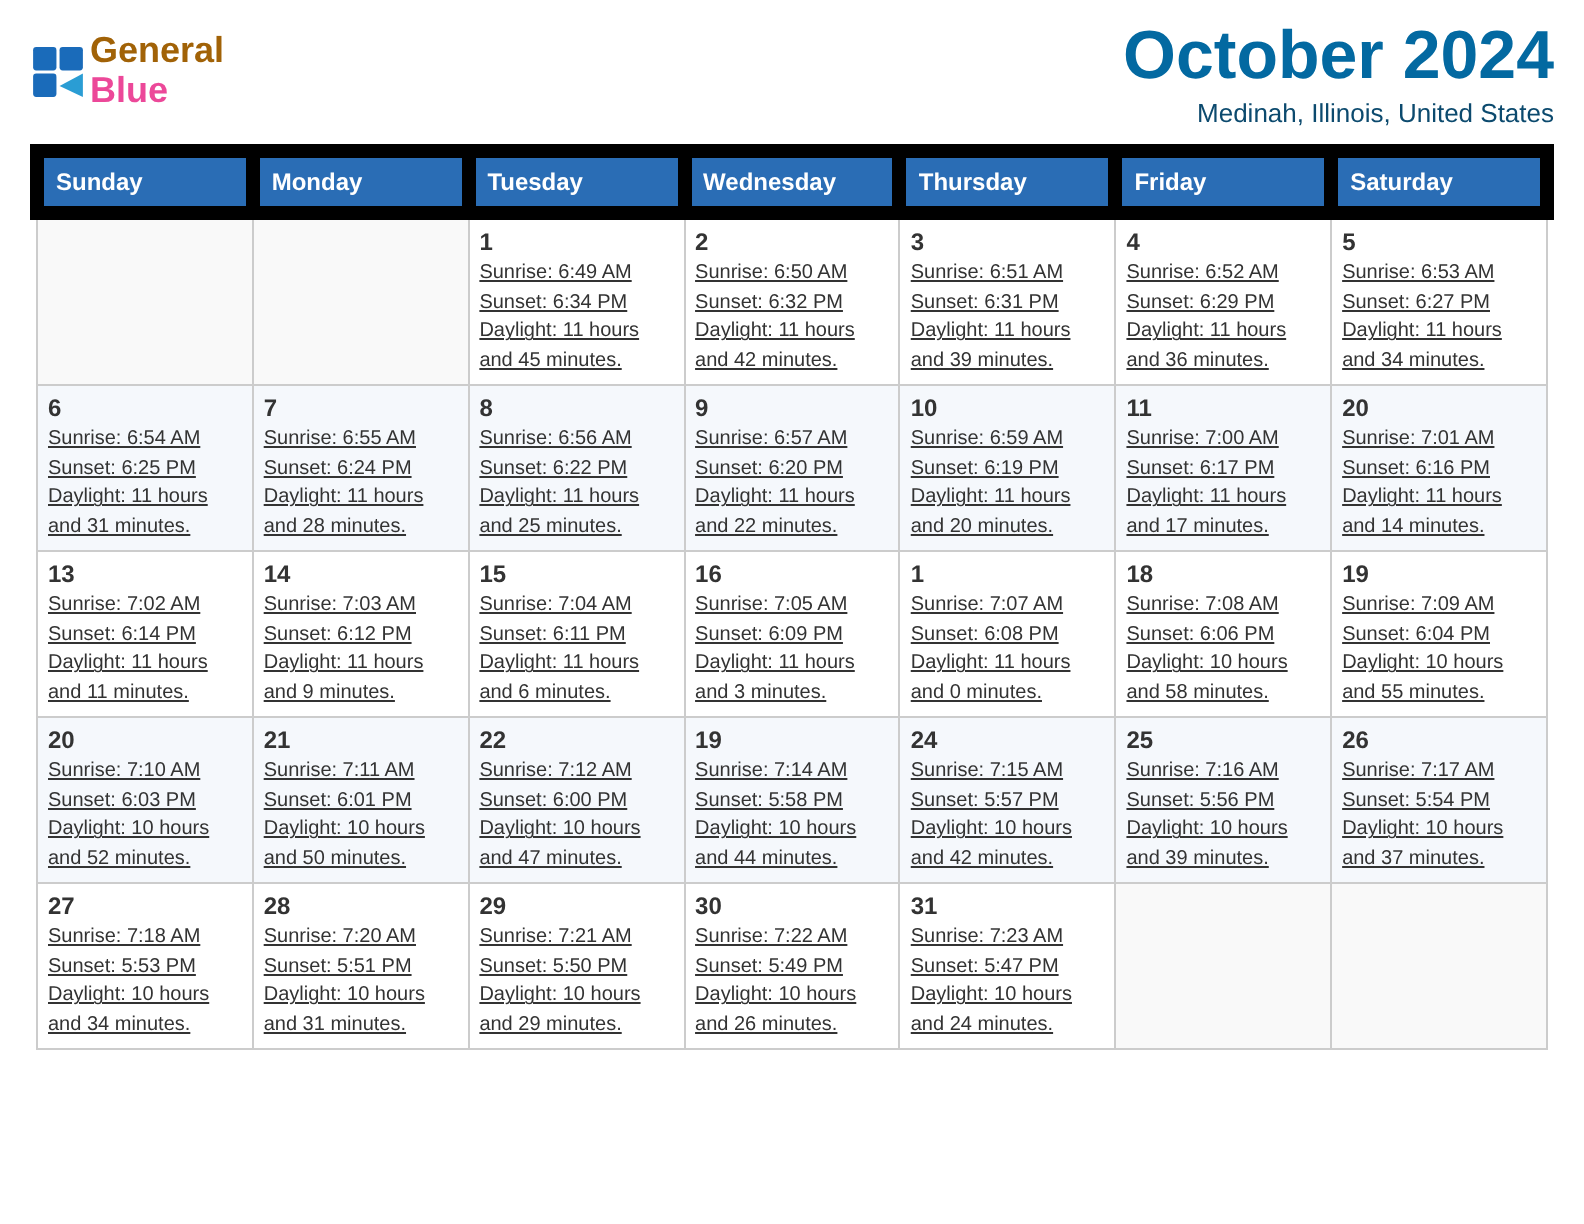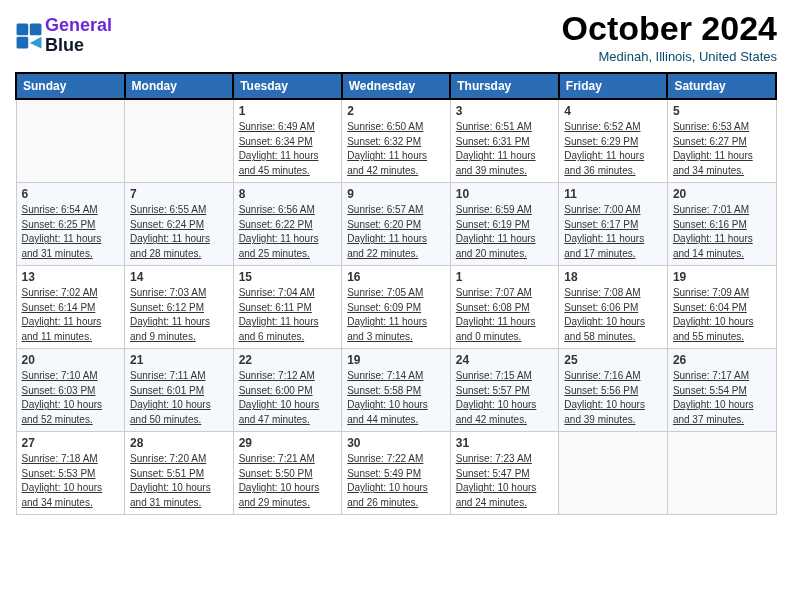--- a/index.html
+++ b/index.html
@@ -27,55 +27,55 @@
       align-items: center;
       margin-top: 6px;
     }
     .logo-text {
       font-size: 18px;
       font-weight: bold;
       color: #333;
       line-height: 1.1;
     }
     .logo-text span {
-      color: #6d28d9;
+      color: #a16207;
     }
     .logo-icon {
       width: 28px;
       height: 28px;
       margin-right: 2px;
       flex-shrink: 0;
     }
     .title-area {
       text-align: right;
     }
     .month-title {
       font-size: 34px;
       font-weight: bold;
-      color: #000000;
+      color: #0369a1;
       line-height: 1.1;
     }
     .location {
       font-size: 13px;
       color: #0c4a6e;
       margin-top: 2px;
     }
     .calendar-table {
       width: 100%;
       border-collapse: collapse;
       border: 1px solid #ccc;
     }
     .calendar-table thead tr th {
       background-color: #2a6db5;
       color: #fff;
       font-size: 12px;
       font-weight: bold;
       padding: 5px 6px;
       text-align: left;
-      border: 2px solid #000000;
+      border: 7px solid #000000;
     }
     .calendar-table tbody tr td {
       vertical-align: top;
       border: 1px solid #ccc;
       padding: 4px 5px;
       font-size: 10px;
       color: #333;
       width: calc(100% / 7);
       min-height: 80px;
       background: #fff;
@@ -105,21 +105,21 @@
   <div class="header">
     <div class="logo">
       <svg class="logo-icon" viewBox="0 0 36 36">
         <rect x="2" y="2" width="15" height="15" rx="2" fill="#1a6bba"></rect>
         <rect x="19" y="2" width="15" height="15" rx="2" fill="#1a6bba"></rect>
         <rect x="2" y="19" width="15" height="15" rx="2" fill="#1a6bba"></rect>
         <polygon points="19,27 34,19 34,34" fill="#2a9dd4"></polygon>
       </svg>
       <div class="logo-text">
         <span>General</span><br>
-        <span style="color:#0f172a;">Blue</span>
+        <span style="color:#ec4899;">Blue</span>
       </div>
     </div>
     <div class="title-area">
       <div class="month-title">October 2024</div>
       <div class="location">Medinah, Illinois, United States</div>
     </div>
   </div>
 
   <table class="calendar-table">
     <thead>

